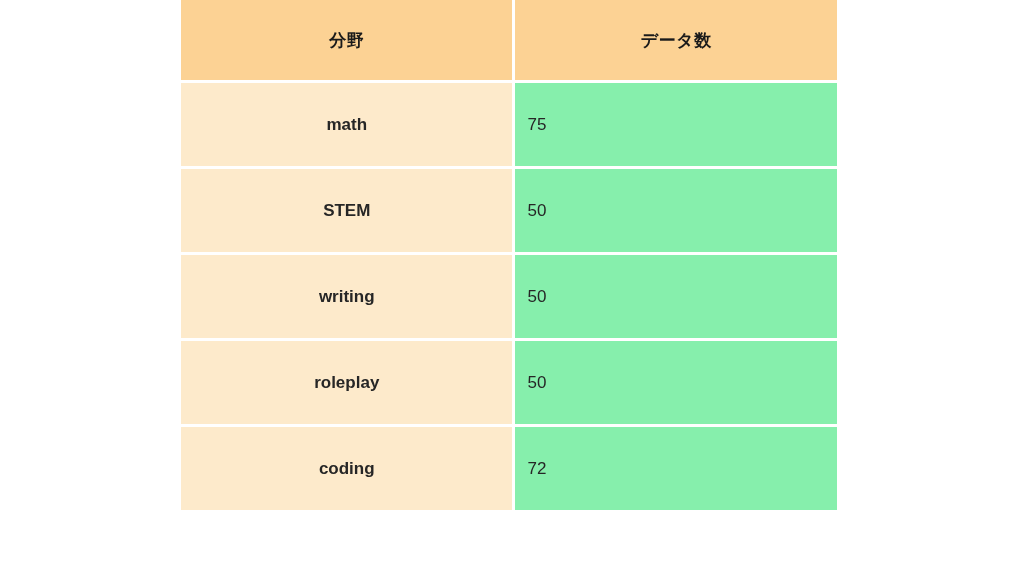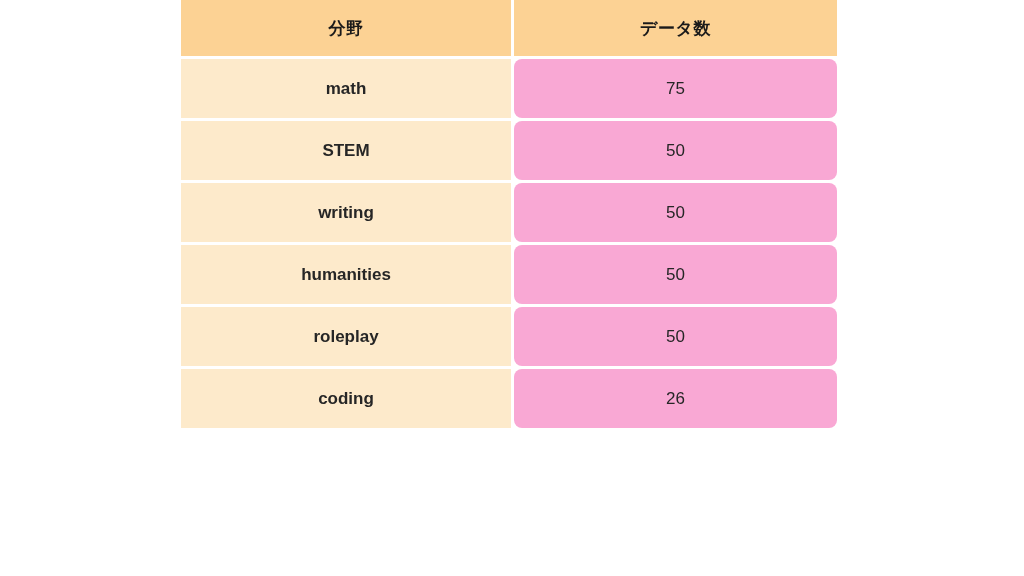--- a/index.html
+++ b/index.html
@@ -28,21 +28,21 @@
 
   .table {
     width: 100%;
     border-collapse: separate;
     border-spacing: 3px 3px;
     margin-top: -3px;
     margin-left: -3px;
   }
 
   .table th, .table td {
-    padding: 0;
+    padding: 12px;
     margin: 0;
   }
 
   .head-cell {
     height: 56px;
     background: #fcd294;
     color: #1a1a1a;
     font-size: 17px;
     font-weight: bold;
     text-align: center;
@@ -58,27 +58,26 @@
     background: #fdeacb;
     color: #262626;
     font-size: 17px;
     font-weight: bold;
     text-align: center;
     vertical-align: middle;
   }
 
   .cell-value {
     height: 59px;
-    background: #f9a8d4;
+    background: #86efac;
     color: #262626;
     font-size: 17px;
     font-weight: normal;
-    text-align: center;
+    text-align: left;
     vertical-align: middle;
-    border-radius: 8px;
   }
 </style>
 </head>
 <body>
 
 <div class="page">
   <div class="table-wrap">
     <table class="table">
       <thead>
         <tr>
@@ -93,27 +92,23 @@
         </tr>
         <tr>
           <td class="cell-label">STEM</td>
           <td class="cell-value">50</td>
         </tr>
         <tr>
           <td class="cell-label">writing</td>
           <td class="cell-value">50</td>
         </tr>
         <tr>
-          <td class="cell-label">humanities</td>
-          <td class="cell-value">50</td>
-        </tr>
-        <tr>
           <td class="cell-label">roleplay</td>
           <td class="cell-value">50</td>
         </tr>
         <tr>
           <td class="cell-label">coding</td>
-          <td class="cell-value">26</td>
+          <td class="cell-value">72</td>
         </tr>
       </tbody>
     </table>
   </div>
 </div>
 
 </body></html>

